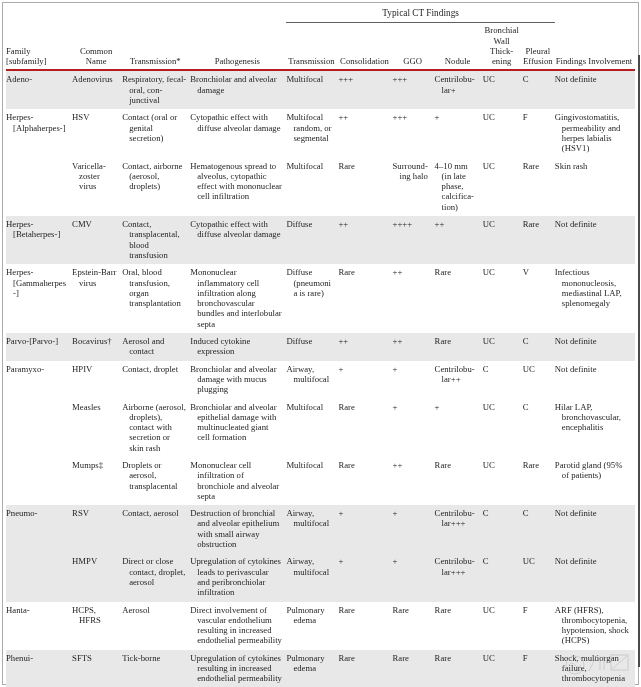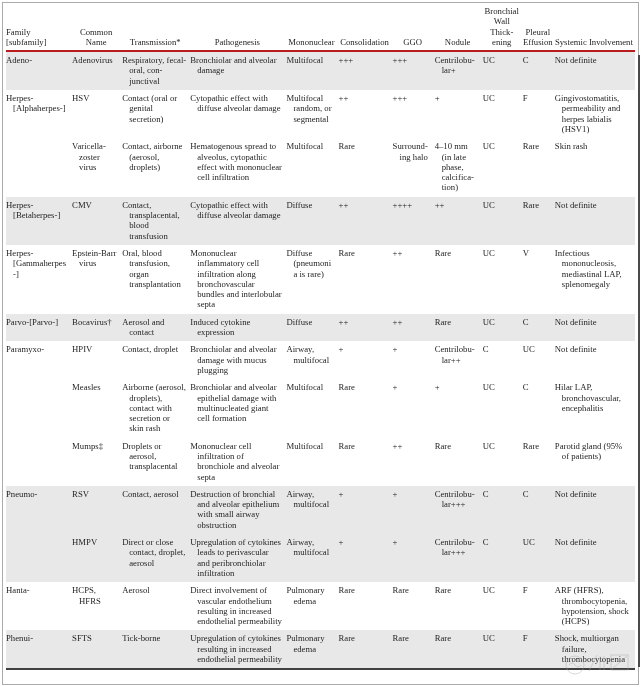--- a/index.html
+++ b/index.html
@@ -54,32 +54,37 @@
       <col class="c-patho">
     <col class="c-dist">
       <col class="c-cons">
       <col class="c-ggo">
       <col class="c-nod">
     <col class="c-bwt">
       <col class="c-ple">
       <col class="c-sys">
   </colgroup>
   <thead>
+    <tr class="spanner-row">
+      <th colspan="4"></th>
+      <th colspan="6" class="spanner">Typical CT Findings</th>
+      <th></th>
+    </tr>
     <tr class="labels">
       <th class="left">Family [subfamily]</th>
       <th>Common Name</th>
       <th>Transmission*</th>
       <th>Pathogenesis</th>
-      <th>Mononuclear</th>
+      <th>Transmission</th>
       <th>Consolidation</th>
       <th>GGO</th>
       <th>Nodule</th>
       <th>Bronchial Wall Thick­ening</th>
       <th>Pleural Effu­sion</th>
-      <th>Systemic Involvement</th>
+      <th>Findings Involvement</th>
     </tr>
   </thead>
   <tbody>
       <tr class="shaded">
         <td>
           <div class="hang">Adeno-</div>
         </td>
         <td>
           <div class="hang">Adenovirus</div>
         </td>

